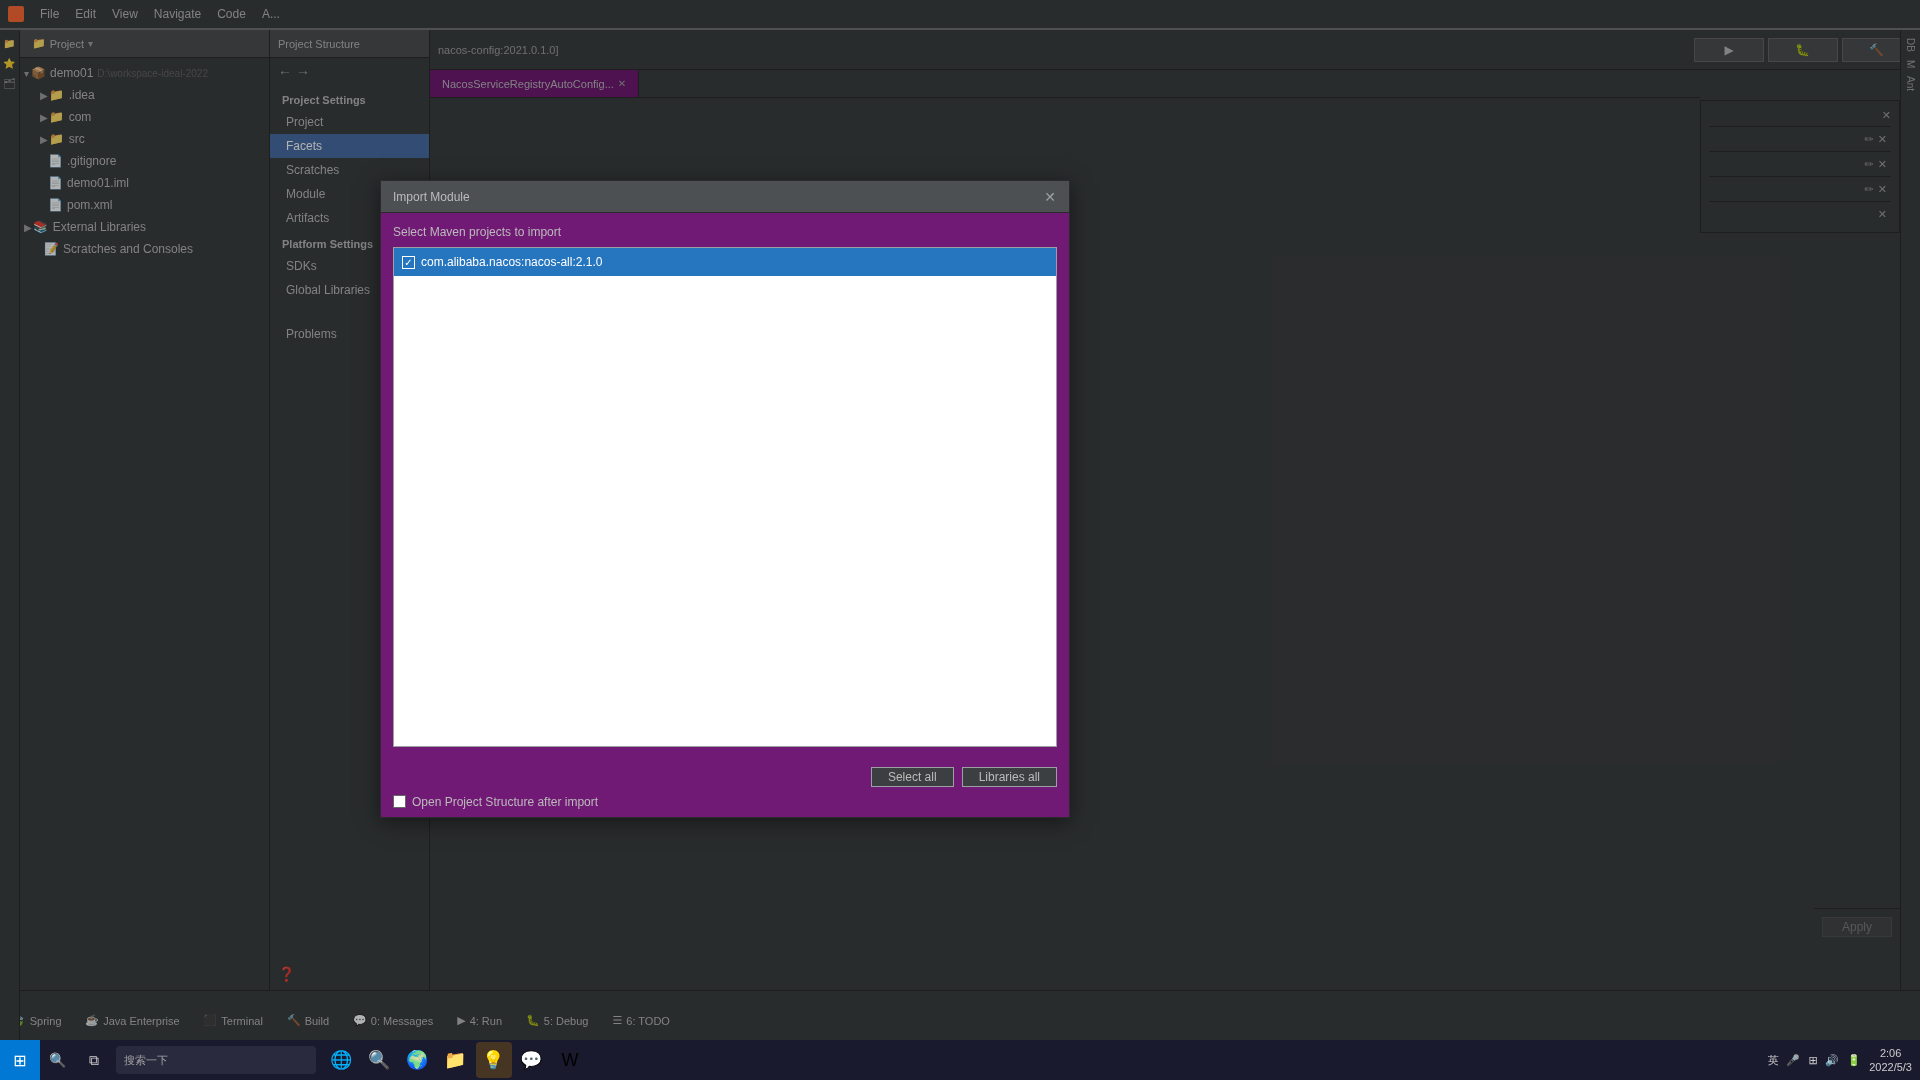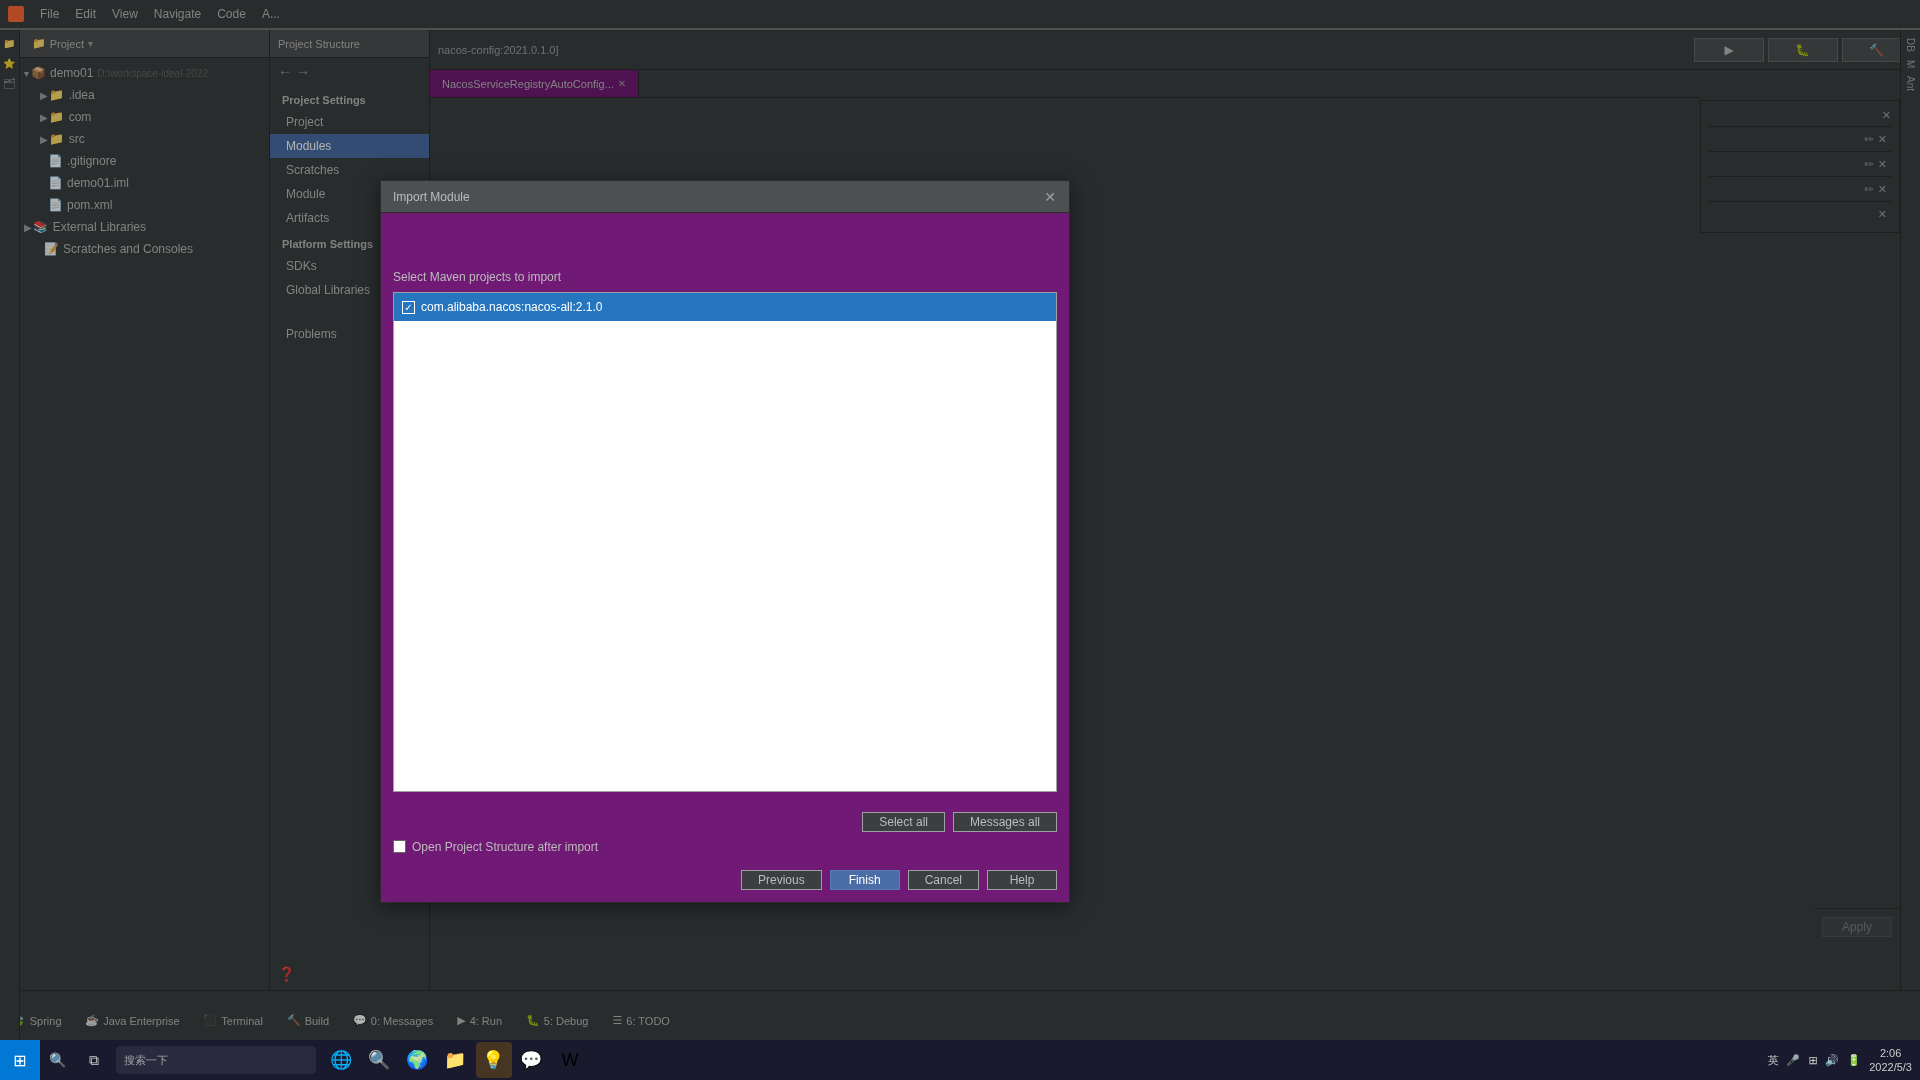--- a/index.html
+++ b/index.html
@@ -246,21 +246,20 @@
       color: #9da0a2;
       cursor: pointer;
       font-size: 14px;
       display: flex; align-items: center; justify-content: center;
     }
     .dialog-body {
       padding: 12px;
       flex: 1;
       display: flex;
       flex-direction: column;
-      margin-top: 45px;
     }
     .dialog-instruction {
       font-size: 12px;
       color: #bbbbbb;
       margin-bottom: 8px;
     }
     .maven-list {
       flex: 1;
       background: white;
       border: 1px solid #9da0a2;
@@ -540,21 +539,21 @@
   <div class="ps-header">
     <span>Project Structure</span>
   </div>
   <div class="ps-nav">
     <span class="ps-nav-btn">←</span>
     <span class="ps-nav-btn">→</span>
   </div>
   <div class="settings-sidebar">
     <div class="settings-section-title">Project Settings</div>
     <div class="settings-item">Project</div>
-    <div class="settings-item active">Modules</div>
+    <div class="settings-item active">Facets</div>
     <div class="settings-item">Scratches</div>
     <div class="settings-item">Module</div>
     <div class="settings-item">Artifacts</div>
     <div class="settings-section-title2">Platform Settings</div>
     <div class="settings-item">SDKs</div>
     <div class="settings-item">Global Libraries</div>
     <div style="height: 20px;"></div>
     <div class="settings-item">Problems</div>
   </div>
   <div style="position:absolute; bottom:8px; left:8px;">
@@ -674,34 +673,28 @@
       <div class="maven-item selected">
         <div class="checkbox">✓</div>
         <span>com.alibaba.nacos:nacos-all:2.1.0</span>
       </div>
     </div>
   </div>
 
   <div class="dialog-bottom-bar">
     <div class="select-buttons">
       <button class="btn btn-outline">Select all</button>
-      <button class="btn btn-outline">Messages all</button>
+      <button class="btn btn-outline">Libraries all</button>
     </div>
     <div class="open-ps-check">
       <div class="checkbox-plain"></div>
       <span>Open Project Structure after import</span>
     </div>
   </div>
 
-  <div class="dialog-action-buttons">
-    <button class="btn btn-outline">Previous</button>
-    <button class="btn btn-primary">Finish</button>
-    <button class="btn btn-outline">Cancel</button>
-    <button class="btn btn-outline">Help</button>
-  </div>
 </div>
 
 <div class="win-taskbar" style="bottom:0; height:40px; background:#1a1a2e;">
   <div class="taskbar-start">⊞</div>
   <div style="width:36px; height:36px; display:flex; align-items:center; justify-content:center; cursor:pointer;">
     <span style="color:#ccc; font-size:14px;">🔍</span>
   </div>
 
   <div style="width:36px; height:36px; display:flex; align-items:center; justify-content:center; cursor:pointer;">
     <span style="color:#ccc; font-size:14px;">⧉</span>

